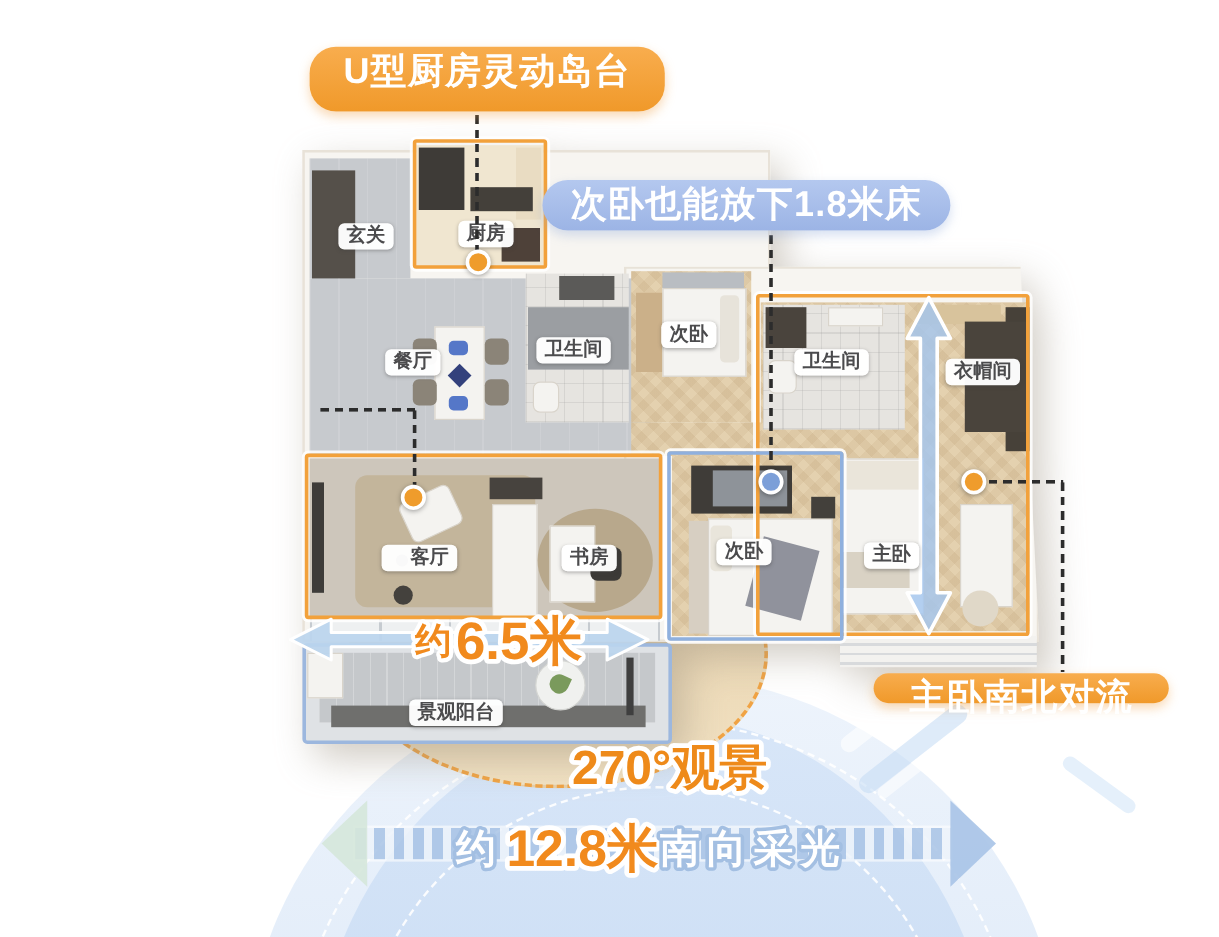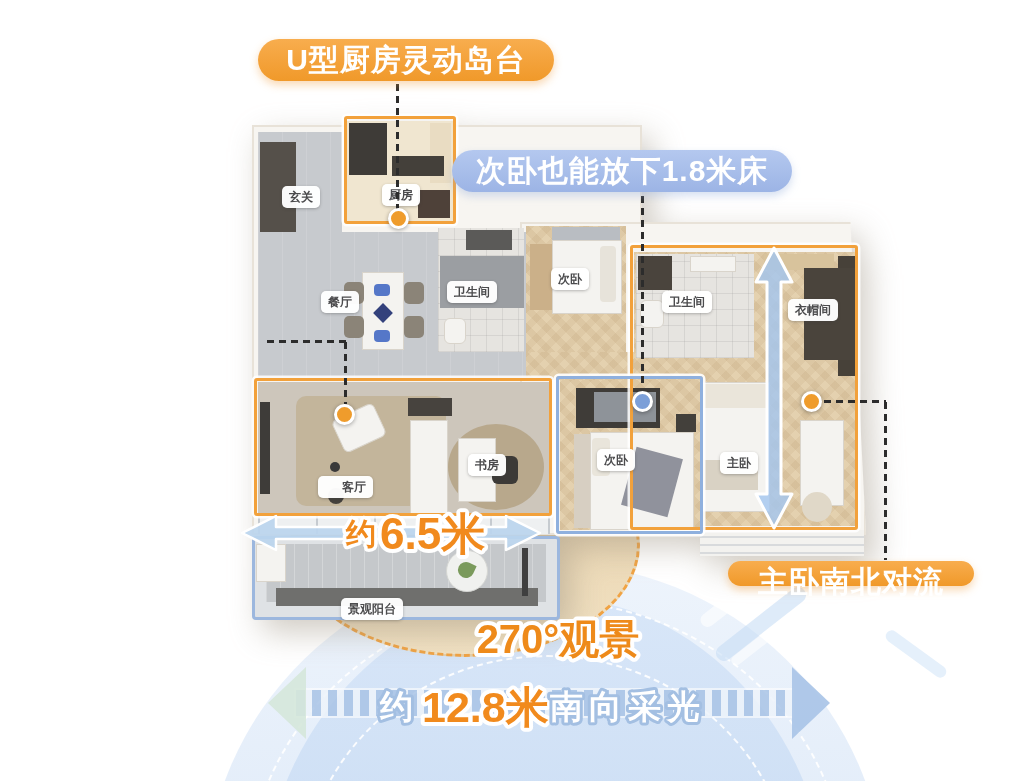--- a/index.html
+++ b/index.html
@@ -15,21 +15,21 @@
   .wallbase{background:#f7f5f1;box-shadow:inset 0 0 0 2px #e8e2d8;}
   .gray{background:#c7cace;background-image:repeating-linear-gradient(90deg,rgba(255,255,255,.12) 0 1px,transparent 1px 24px);}
   .wood{background:#e4d1af;background-image:repeating-linear-gradient(45deg,rgba(150,110,60,.10) 0 7px,transparent 7px 14px),repeating-linear-gradient(-45deg,rgba(150,110,60,.08) 0 7px,transparent 7px 14px);}
   .tile{background:#e6e4e0;background-image:repeating-linear-gradient(0deg,rgba(140,140,140,.18) 0 1px,transparent 1px 16px),repeating-linear-gradient(90deg,rgba(140,140,140,.18) 0 1px,transparent 1px 16px);}
   .furnw{background:#f4f3f0;border:1px solid #d9d4cb;box-sizing:border-box;}
   .furnd{background:#45413c;}
   
   .obox{border:3.5px solid #F2A13B;border-radius:3px;box-shadow:0 0 0 2.5px rgba(255,255,255,.85);box-sizing:border-box;z-index:5;}
   .bbox{border:3px solid #8FB0DE;border-radius:3px;box-shadow:0 0 0 2.5px rgba(255,255,255,.9);box-sizing:border-box;z-index:5;}
   
-  .rlabel{position:absolute;background:rgba(255,255,255,.97);color:#4b4b4d;font-weight:bold;font-size:12px;line-height:18px;padding:2px 7px;border-radius:5px;box-shadow:0 1px 3px rgba(60,60,60,.35);white-space:nowrap;z-index:7;}
+  .rlabel{position:absolute;background:rgba(255,255,255,.97);color:#4b4b4d;font-weight:bold;font-size:16px;line-height:18px;padding:2px 7px;border-radius:5px;box-shadow:0 1px 3px rgba(60,60,60,.35);white-space:nowrap;z-index:7;}
   .callout{position:absolute;color:#fff;font-weight:bold;font-size:30px;text-align:center;border-radius:22px;letter-spacing:1px;white-space:nowrap;z-index:9;}
   .co-orange{background:linear-gradient(180deg,#f8ad4e,#f0992a);box-shadow:0 4px 9px rgba(240,160,70,.4);}
   .co-blue{background:linear-gradient(180deg,#b4c8ef,#9cb4e5);box-shadow:0 4px 9px rgba(150,175,220,.4);}
   .co-note{position:absolute;color:#3e3e40;font-weight:bold;font-size:23px;letter-spacing:1px;white-space:nowrap;z-index:9;}
   
   .dashv{position:absolute;width:3px;background:repeating-linear-gradient(180deg,#2c2c2c 0 7px,transparent 7px 12px);z-index:8;}
   .dashh{position:absolute;height:3px;background:repeating-linear-gradient(90deg,#2c2c2c 0 7px,transparent 7px 12px);z-index:8;}
   .anchor{position:absolute;width:15px;height:15px;border-radius:50%;border:3px solid #fff;box-shadow:0 1px 4px rgba(0,0,0,.35);z-index:8;}
   .a-orange{background:#EF9C2C;} .a-blue{background:#7C9FD8;}
   svg text{font-family:"Liberation Sans","DejaVu Sans",sans-serif;font-weight:bold;}
@@ -164,37 +164,37 @@
     <polygon points="26,6 44,40 33,40 33,252 44,252 26,286 8,252 19,252 19,40 8,40" fill="rgba(163,198,240,.8)" stroke="#ffffff" stroke-width="3" stroke-linejoin="round"></polygon>
   </svg>
 
   <div class="rlabel" style="left:282px;top:186px;">玄关</div>
   <div class="rlabel" style="left:348px;top:184px;margin-left:34px;">厨房</div>
   <div class="rlabel" style="left:321px;top:291px;">餐厅</div>
   <div class="rlabel" style="left:447px;top:281px;">卫生间</div>
   <div class="rlabel" style="left:551px;top:268px;">次卧</div>
   <div class="rlabel" style="left:662px;top:291px;">卫生间</div>
   <div class="rlabel" style="left:788px;top:299px;">衣帽间</div>
-  <div class="rlabel" style="left:318px;top:476px;padding-left:24px;">客厅</div>
+  <div class="rlabel" style="left:318px;top:454px;padding-left:24px;">客厅</div>
   <div class="rlabel" style="left:468px;top:454px;">书房</div>
   <div class="rlabel" style="left:597px;top:449px;">次卧</div>
   <div class="rlabel" style="left:720px;top:452px;">主卧</div>
-  <div class="rlabel" style="left:341px;top:598px;">景观阳台</div>
+  <div class="rlabel" style="left:341px;top:583px;">景观阳台</div>
 
   <div class="dashv" style="left:396px;top:84px;height:126px;"></div>
   <div class="anchor a-orange" style="left:388px;top:208px;"></div>
 
   <div class="dashv" style="left:641px;top:196px;height:190px;"></div>
   <div class="anchor a-blue" style="left:632px;top:391px;"></div>
 
   <div class="dashh" style="left:267px;top:340px;width:80px;"></div>
   <div class="dashv" style="left:344px;top:342px;height:62px;"></div>
   <div class="anchor a-orange" style="left:334px;top:404px;"></div>
 
   <div class="anchor a-orange" style="left:801px;top:391px;"></div>
   <div class="dashh" style="left:824px;top:400px;width:62px;"></div>
   <div class="dashv" style="left:884px;top:402px;height:158px;"></div>
 
-  <div class="callout co-orange" style="left:258px;top:39px;width:296px;height:42px;line-height:42px;">U型厨房灵动岛台</div>
+  <div class="callout co-orange" style="left:258px;top:39px;width:296px;height:54px;line-height:42px;">U型厨房灵动岛台</div>
   <div class="callout co-blue" style="left:452px;top:150px;width:340px;height:42px;line-height:42px;text-align:center;">次卧也能放下1.8米床</div>
   <div class="callout co-orange" style="left:728px;top:561px;width:246px;height:25px;line-height:42px;">主卧南北对流</div>
 
 </div>
 
 </body></html>

